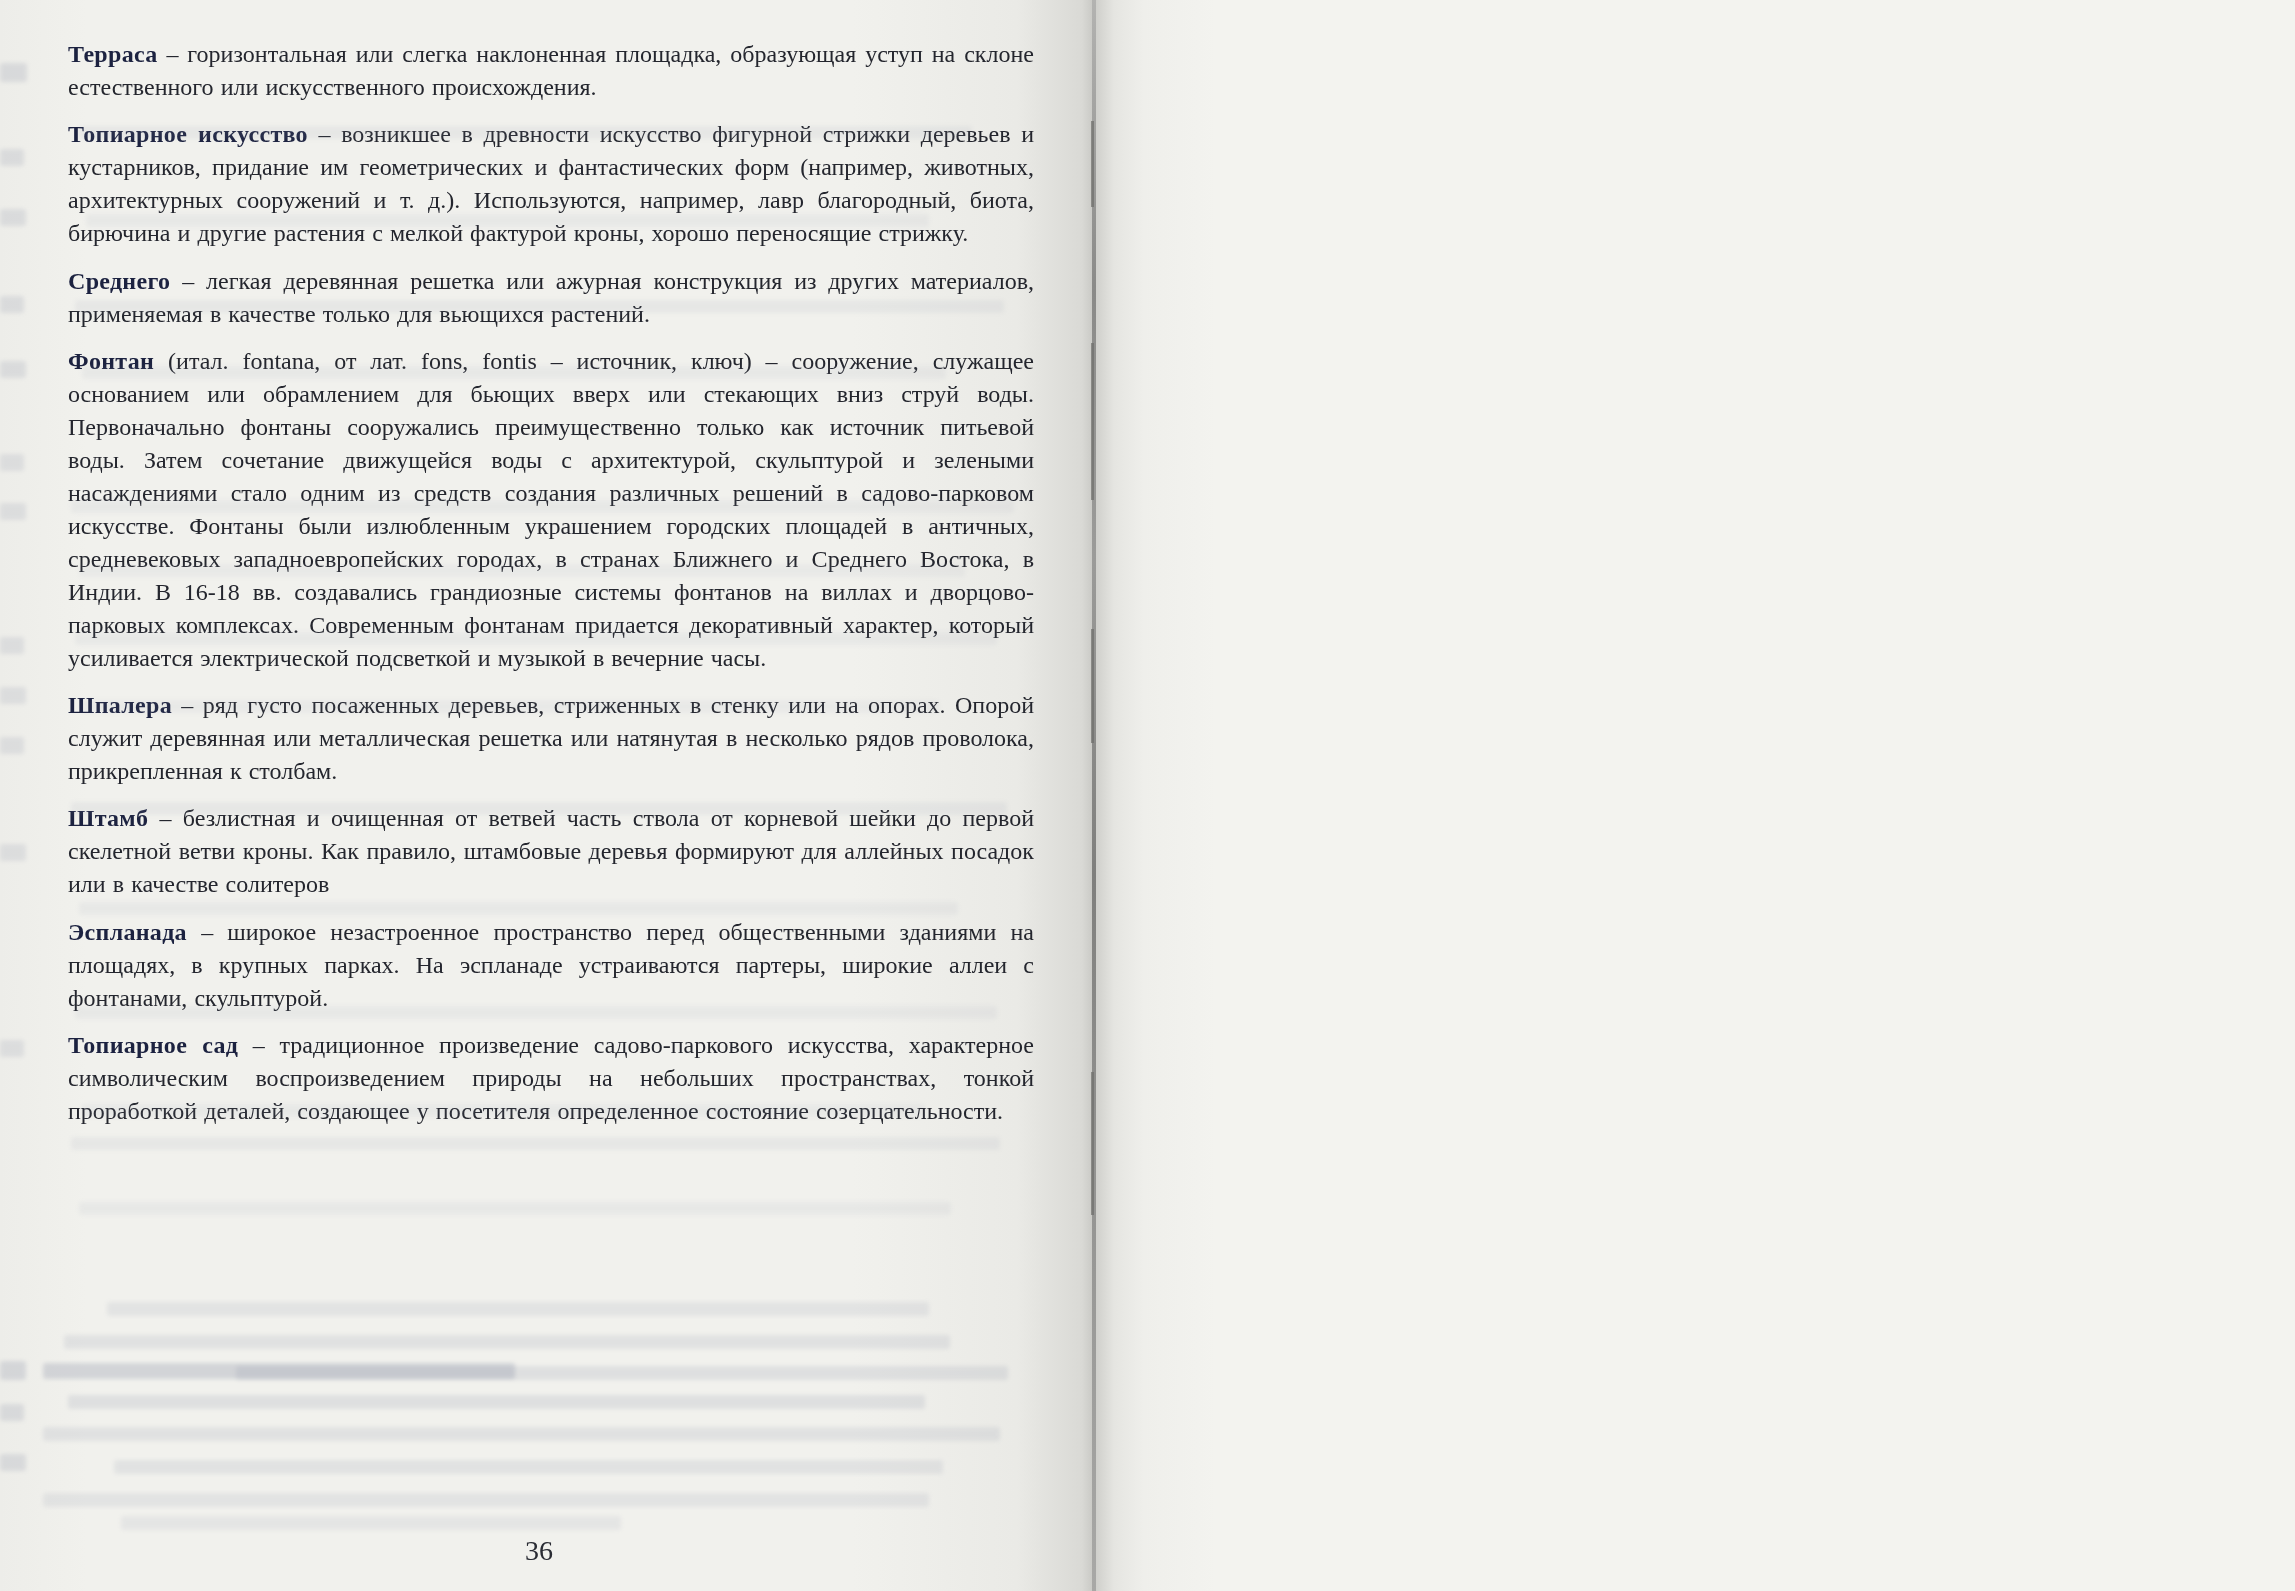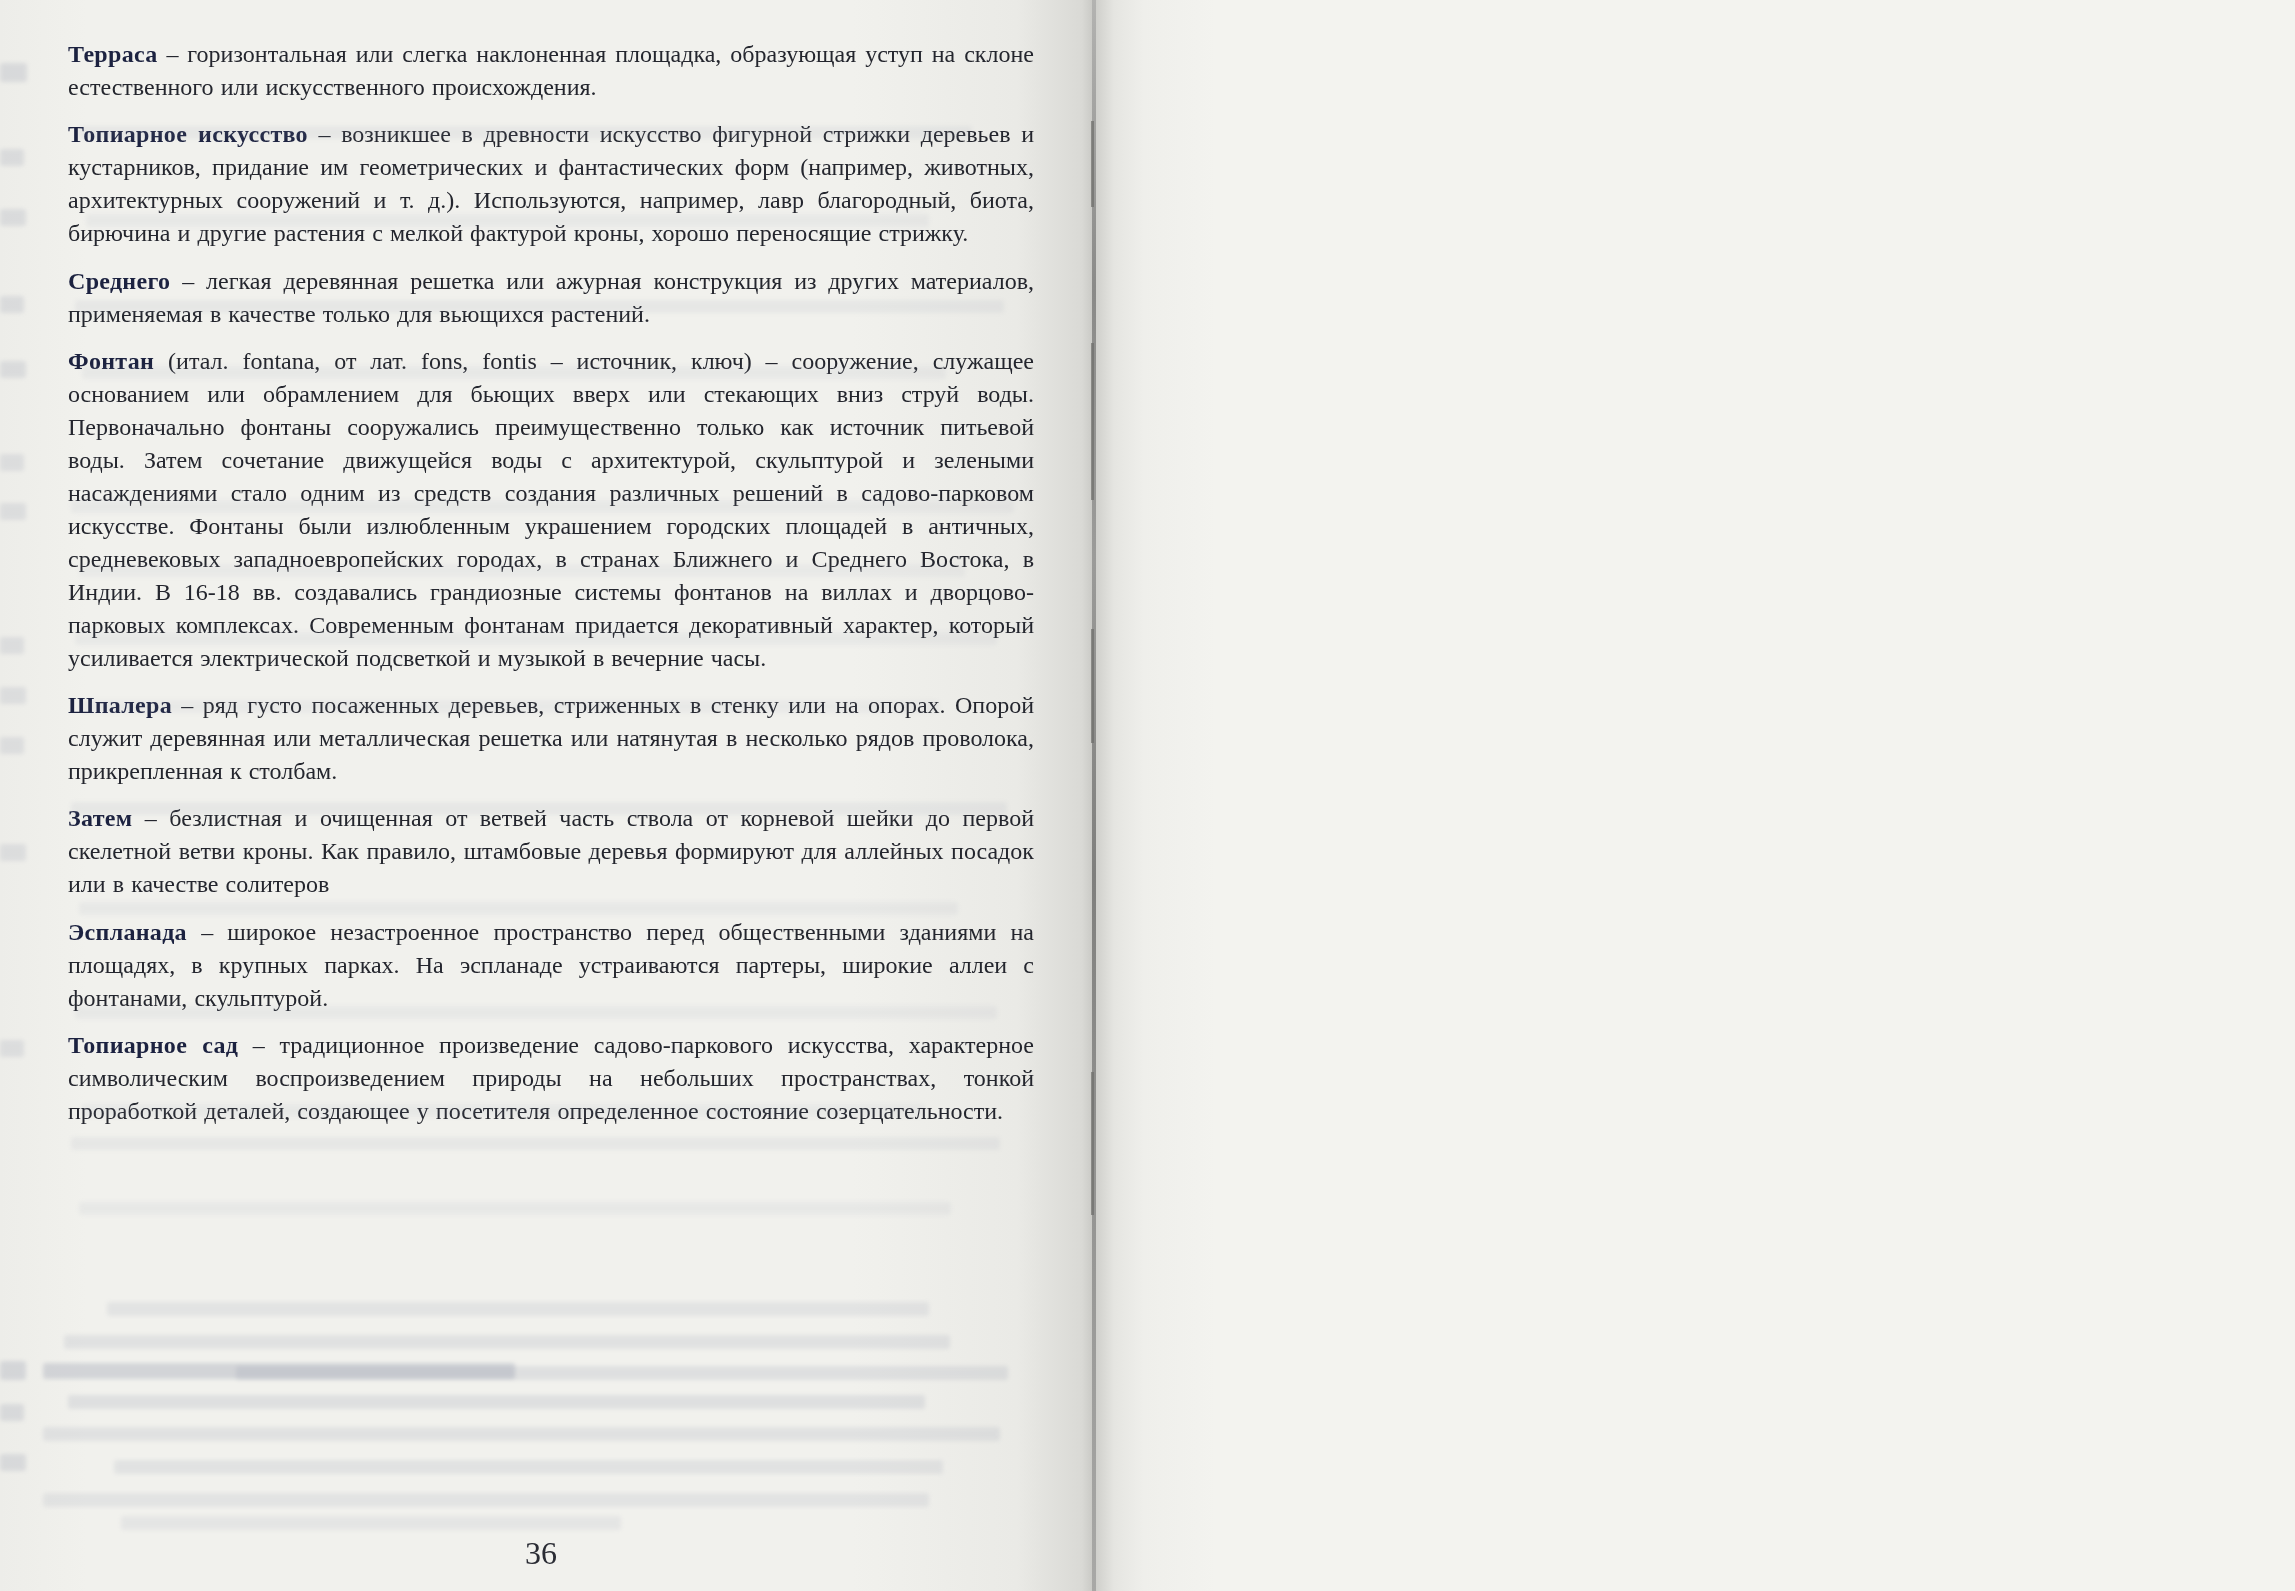--- a/index.html
+++ b/index.html
@@ -35,21 +35,21 @@
   .gloss-para {
     margin: 0 0 14.3px 0;
     font-size: 24px; line-height: 33px;
     text-align: justify; text-justify: inter-word;
     color: #24262e;
     word-spacing: 1.1px;
   }
   .term { font-weight: bold; color: #1c2240; letter-spacing: 0.3px; }
 
   .page-num {
-    position: absolute; font-size: 32px; color: #2a2c34;
+    position: absolute; font-size: 28px; color: #2a2c34;
   }
   #pn-left  { left: 525px; top: 1535px; }
 
   
   .ghost {
     position: absolute; height: 14.3px; border-radius: 2.9px;
     background: #8e94a8; filter: blur(2.1px);
   }
 </style>
 </head>
@@ -60,21 +60,21 @@
   <p class="gloss-para"><b class="term">Терраса</b><span class="rest"> – горизонтальная или слегка наклоненная площадка, образующая уступ на склоне естественного или искусственного происхождения.</span></p>
 
   <p class="gloss-para"><b class="term">Топиарное искусство</b><span class="rest"> – возникшее в древности искусство фигурной стрижки деревьев и кустарников, придание им геометрических и фантастических форм (например, животных, архитектурных сооружений и т. д.). Используются, например, лавр благородный, биота, бирючина и другие растения с мелкой фактурой кроны, хорошо переносящие стрижку.</span></p>
 
   <p class="gloss-para"><b class="term">Среднего</b><span class="rest"> – легкая деревянная решетка или ажурная конструкция из других материалов, применяемая в качестве только для вьющихся растений.</span></p>
 
   <p class="gloss-para"><b class="term">Фонтан</b><span class="rest"> (итал. fontana, от лат. fons, fontis – источник, ключ) – сооружение, служащее основанием или обрамлением для бьющих вверх или стекающих вниз струй воды. Первоначально фонтаны сооружались преимущественно только как источник питьевой воды. Затем сочетание движущейся воды с архитектурой, скульптурой и зелеными насаждениями стало одним из средств создания различных решений в садово-парковом искусстве. Фонтаны были излюбленным украшением городских площадей в античных, средневековых западноевропейских городах, в странах Ближнего и Среднего Востока, в Индии. В 16-18 вв. создавались грандиозные системы фонтанов на виллах и дворцово-парковых комплексах. Современным фонтанам придается декоративный характер, который усиливается электрической подсветкой и музыкой в вечерние часы.</span></p>
 
   <p class="gloss-para"><b class="term">Шпалера</b><span class="rest"> – ряд густо посаженных деревьев, стриженных в стенку или на опорах. Опорой служит деревянная или металлическая решетка или натянутая в несколько рядов проволока, прикрепленная к столбам.</span></p>
 
-  <p class="gloss-para"><b class="term">Затем</b><span class="rest"> – безлистная и очищенная от ветвей часть ствола от корневой шейки до первой скелетной ветви кроны. Как правило, штамбовые деревья формируют для аллейных посадок или в качестве солитеров</span></p>
+  <p class="gloss-para"><b class="term">Штамб</b><span class="rest"> – безлистная и очищенная от ветвей часть ствола от корневой шейки до первой скелетной ветви кроны. Как правило, штамбовые деревья формируют для аллейных посадок или в качестве солитеров</span></p>
 
   <p class="gloss-para"><b class="term">Эспланада</b><span class="rest"> – широкое незастроенное пространство перед общественными зданиями на площадях, в крупных парках. На эспланаде устраиваются партеры, широкие аллеи с фонтанами, скульптурой.</span></p>
 
   <p class="gloss-para"><b class="term">Топиарное сад</b><span class="rest"> – традиционное произведение садово-паркового искусства, характерное символическим воспроизведением природы на небольших пространствах, тонкой проработкой деталей, создающее у посетителя определенное состояние созерцательности.</span></p>
 </div>
   <div class="page-num" id="pn-left">36</div>
 <div class="ghost" style="left: 0px; top: 63px; width: 27px; height: 18.6px; opacity: 0.22;"></div>
     <div class="ghost" style="left: 0px; top: 149px; width: 24px; height: 17px; opacity: 0.2;"></div>
     <div class="ghost" style="left: 0px; top: 209px; width: 26px; height: 17px; opacity: 0.2;"></div>
     <div class="ghost" style="left: 0px; top: 296px; width: 24px; height: 17px; opacity: 0.2;"></div>

